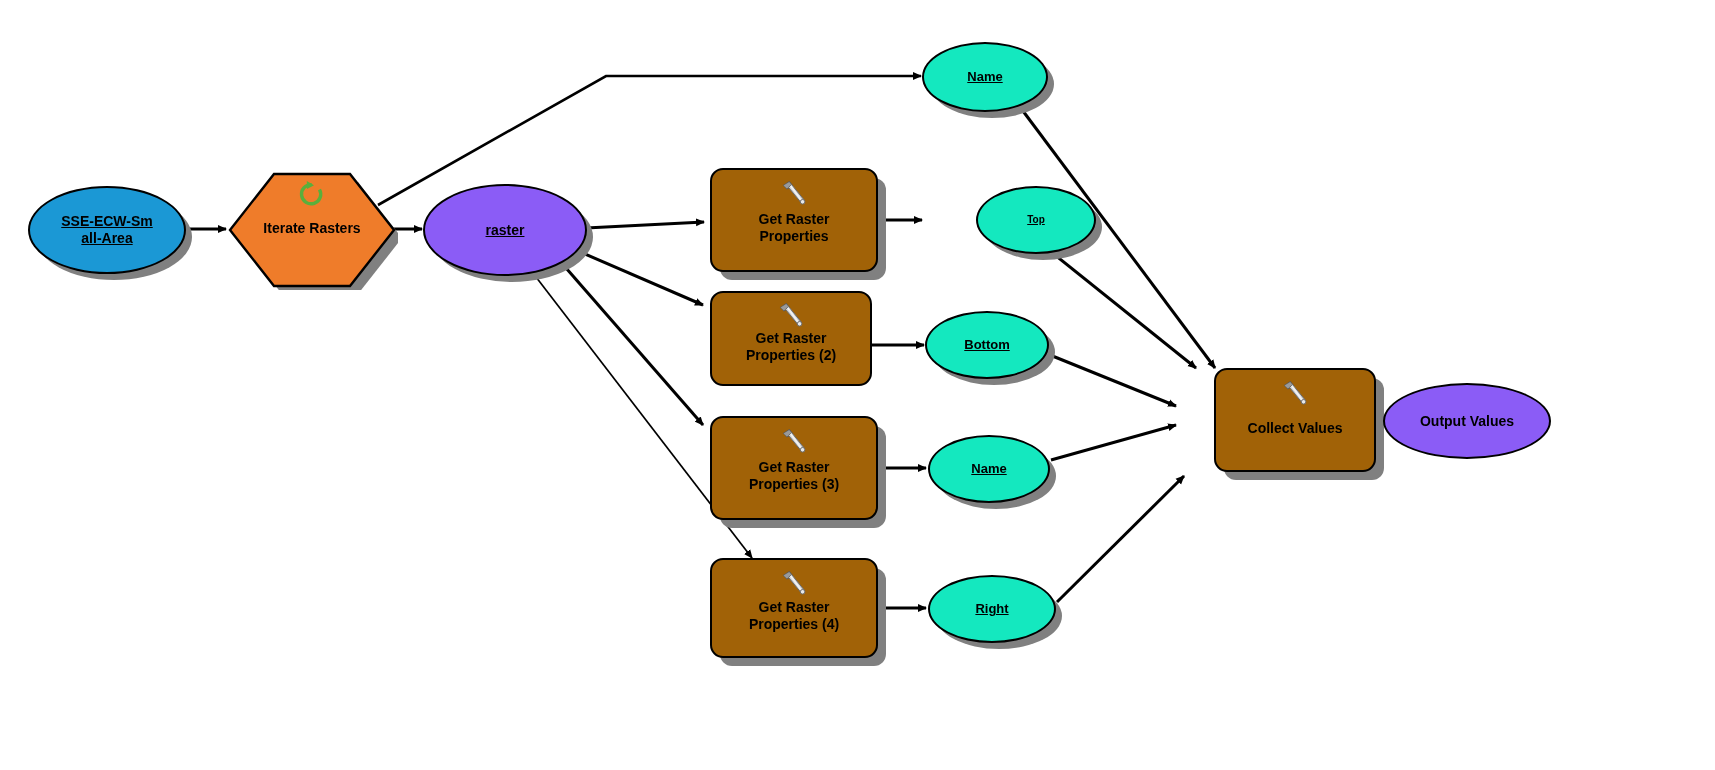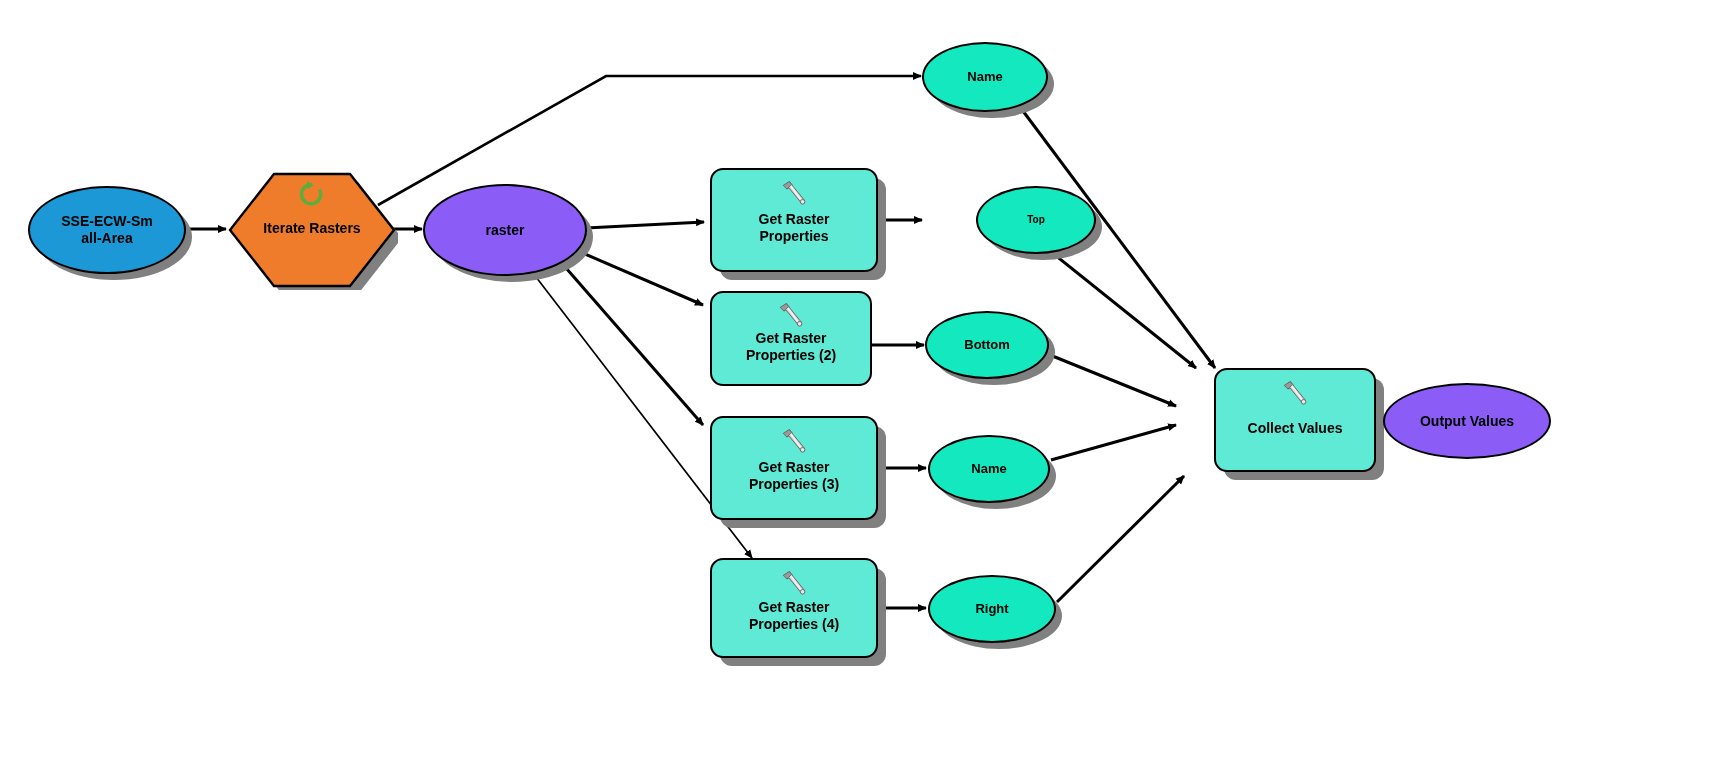--- a/index.html
+++ b/index.html
@@ -44,30 +44,31 @@
     white-space: pre-line;
   }
 
   
   .ellipse {
     border-radius: 50%;
     border: 2px solid #000000;
   }
   .ellipse.shadowed {
     box-shadow: 7px 7px 0 -1px rgba(128,128,128,1);
+    text-decoration: underline;
   }
   .el-blue   { background: #1b98d5; }
   .el-green  { background: #8b5cf6; }
   .el-cyan   { background: #14e8bf; }
 
   
   .toolbox {
     border: 2px solid #000000;
     border-radius: 13px;
-    background: #5eead4;
+    background: #a16207;
   }
   .toolbox.shadowed {
     box-shadow: 9px 9px 0 -1px rgba(128,128,128,1);
   }
   .toolbox .lbl {
     margin-top: 16px;
   }
 
   
   .hexwrap { position: absolute; z-index: 5; }

